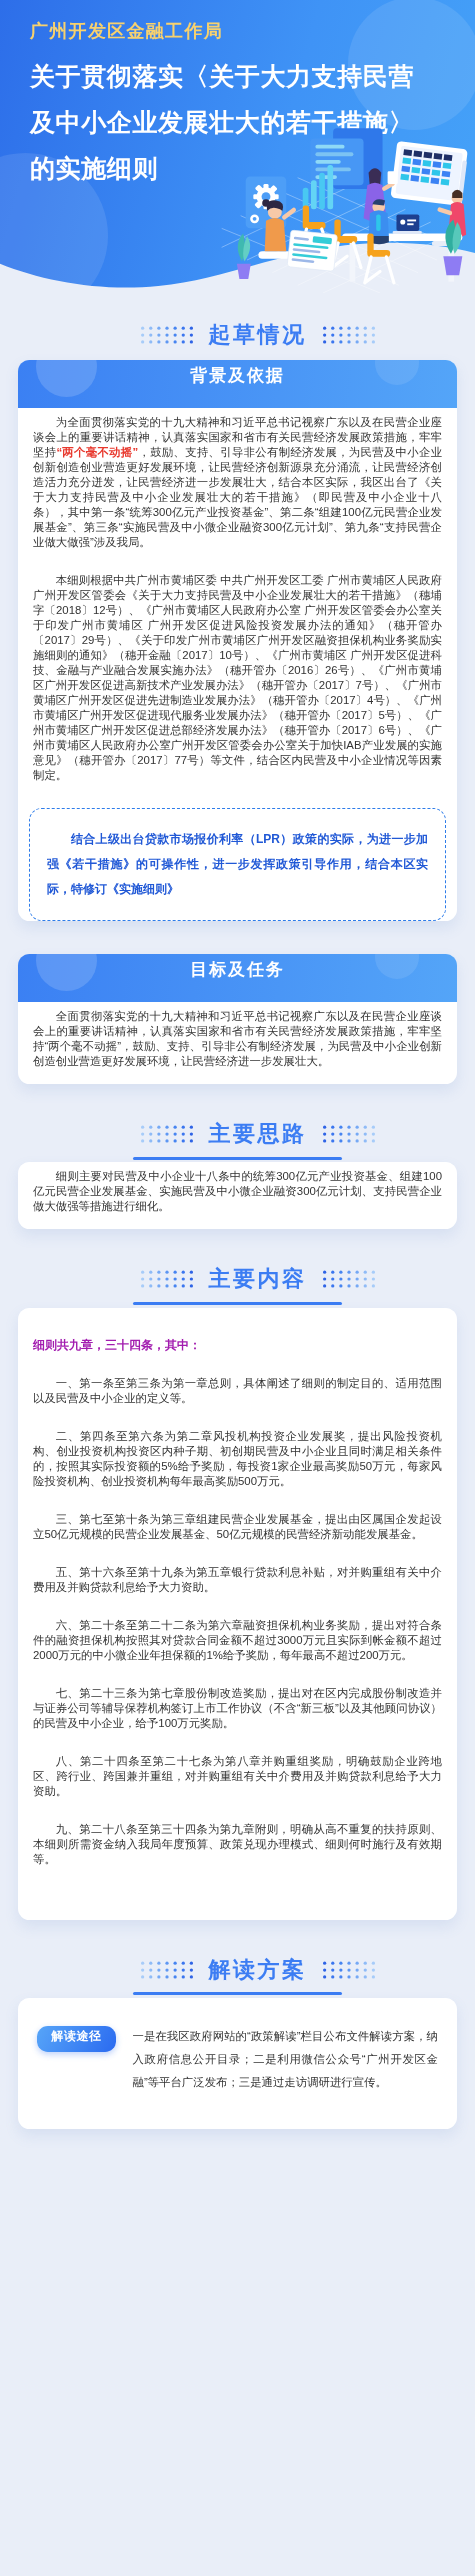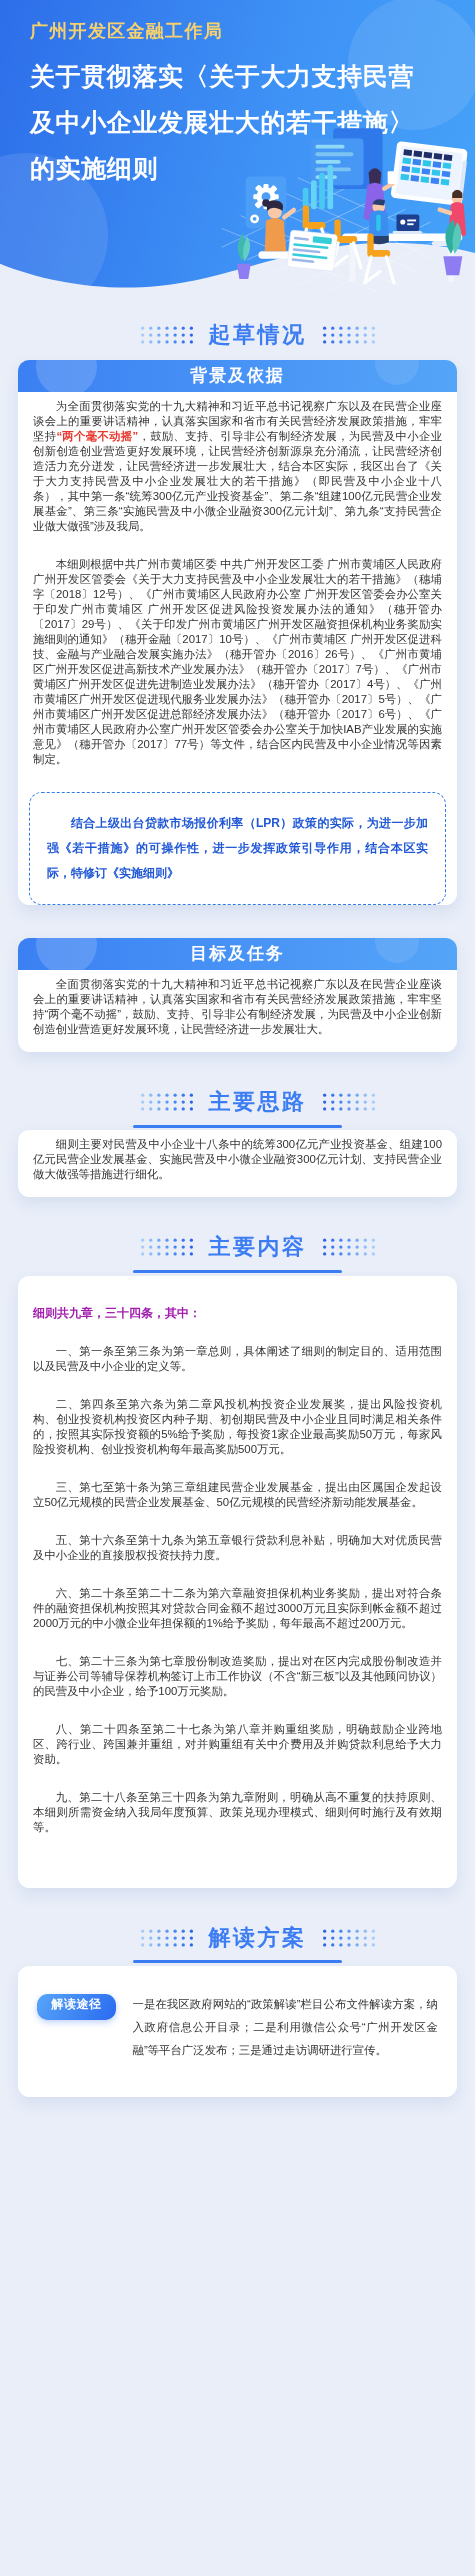--- a/index.html
+++ b/index.html
@@ -43,21 +43,21 @@
     margin:7.6px auto 0;
   }
   
   .card{
     margin:10px 18px 0;background:#ffffff;border-radius:11.4px;
     box-shadow:0 6.3px 14px rgba(93,128,199,.13);
     position:relative;
   }
   .card + .card{margin-top:33px;}
   .card-header{
-    height:32px;line-height:32px;border-radius:11.4px 11.4px 0 0;
+    height:48px;line-height:32px;border-radius:11.4px 11.4px 0 0;
     text-align:center;color:#ffffff;font-size:17px;font-weight:bold;letter-spacing:1.9px;
     background:linear-gradient(95deg,#3b80f3 0%,#54a5f8 100%);
     position:relative;overflow:hidden;
   }
   .card-header::before{
     content:"";position:absolute;left:18px;top:-24px;width:61px;height:61px;border-radius:50%;
     background:rgba(255,255,255,.16);
   }
   .card-header::after{
     content:"";position:absolute;right:38px;top:-19px;width:44px;height:44px;border-radius:50%;
@@ -459,21 +459,21 @@
   </svg>
 </div>
 <div class="underline"></div>
 
 <div class="card" style="margin-top:2.5px;">
   <div class="card-body items pad-bottom-lg">
     <p class="intro">细则共九章，三十四条，其中：</p>
     <p>一、第一条至第三条为第一章总则，具体阐述了细则的制定目的、适用范围以及民营及中小企业的定义等。</p>
     <p>二、第四条至第六条为第二章风投机构投资企业发展奖，提出风险投资机构、创业投资机构投资区内种子期、初创期民营及中小企业且同时满足相关条件的，按照其实际投资额的5%给予奖励，每投资1家企业最高奖励50万元，每家风险投资机构、创业投资机构每年最高奖励500万元。</p>
     <p>三、第七至第十条为第三章组建民营企业发展基金，提出由区属国企发起设立50亿元规模的民营企业发展基金、50亿元规模的民营经济新动能发展基金。</p>
-    <p>五、第十六条至第十九条为第五章银行贷款利息补贴，明确加大对优质民营及中小企业的直接股权投资扶持力度。</p>
+    <p>五、第十六条至第十九条为第五章银行贷款利息补贴，对并购重组有关中介费用及并购贷款利息给予大力资助。</p>
     <p>六、第二十条至第二十二条为第六章融资担保机构业务奖励，提出对符合条件的融资担保机构按照其对贷款合同金额不超过3000万元且实际到帐金额不超过2000万元的中小微企业年担保额的1%给予奖励，每年最高不超过200万元。</p>
     <p>七、第二十三条为第七章股份制改造奖励，提出对在区内完成股份制改造并与证券公司等辅导保荐机构签订上市工作协议（不含“新三板”以及其他顾问协议）的民营及中小企业，给予100万元奖励。</p>
     <p>八、第二十四条至第二十七条为第八章并购重组奖励，明确鼓励企业跨地区、跨行业、跨国兼并重组，对并购重组有关中介费用及并购贷款利息给予大力资助。</p>
     <p>九、第二十八条至第三十四条为第九章附则，明确从高不重复的扶持原则、本细则所需资金纳入我局年度预算、政策兑现办理模式、细则何时施行及有效期等。</p>
   </div>
 </div>
 
 <div class="sec-title-row spaced">
   <svg class="dots" width="54" height="20" viewBox="0 0 86 32">
     <g>

